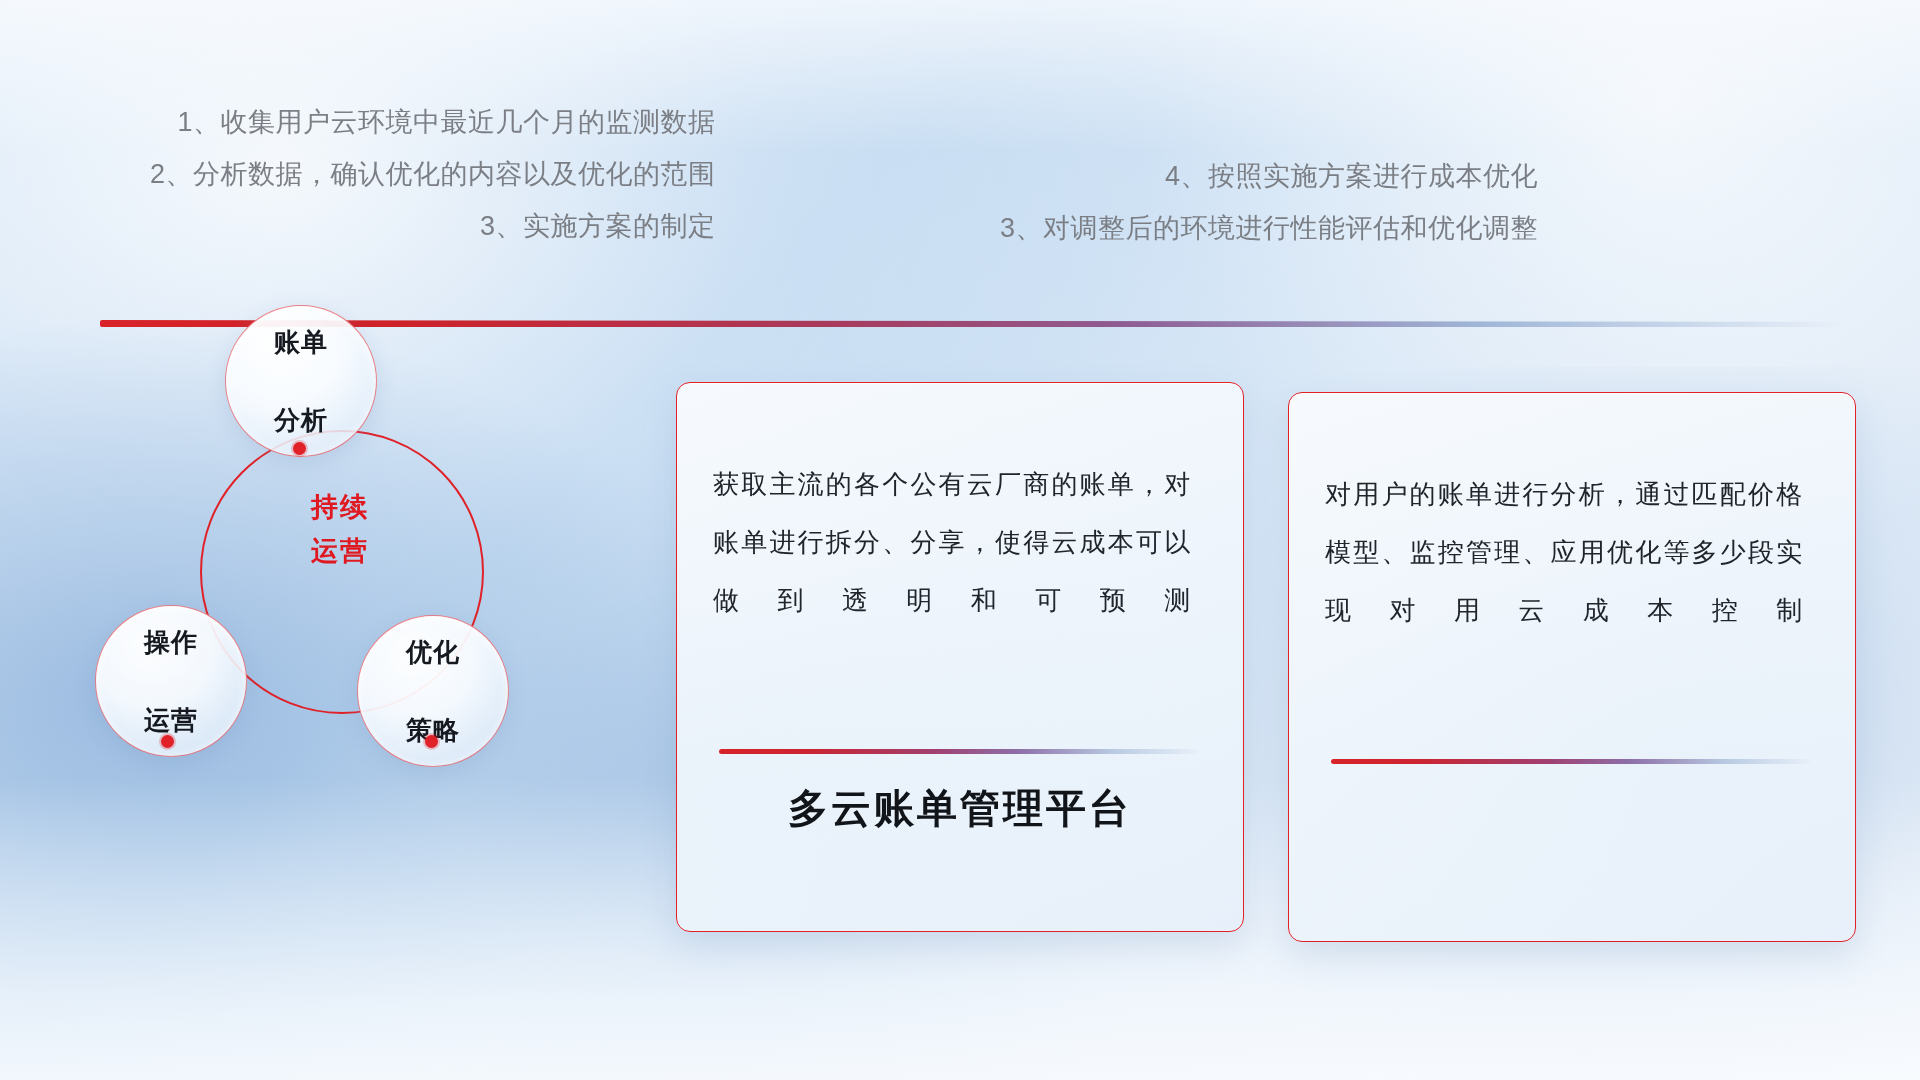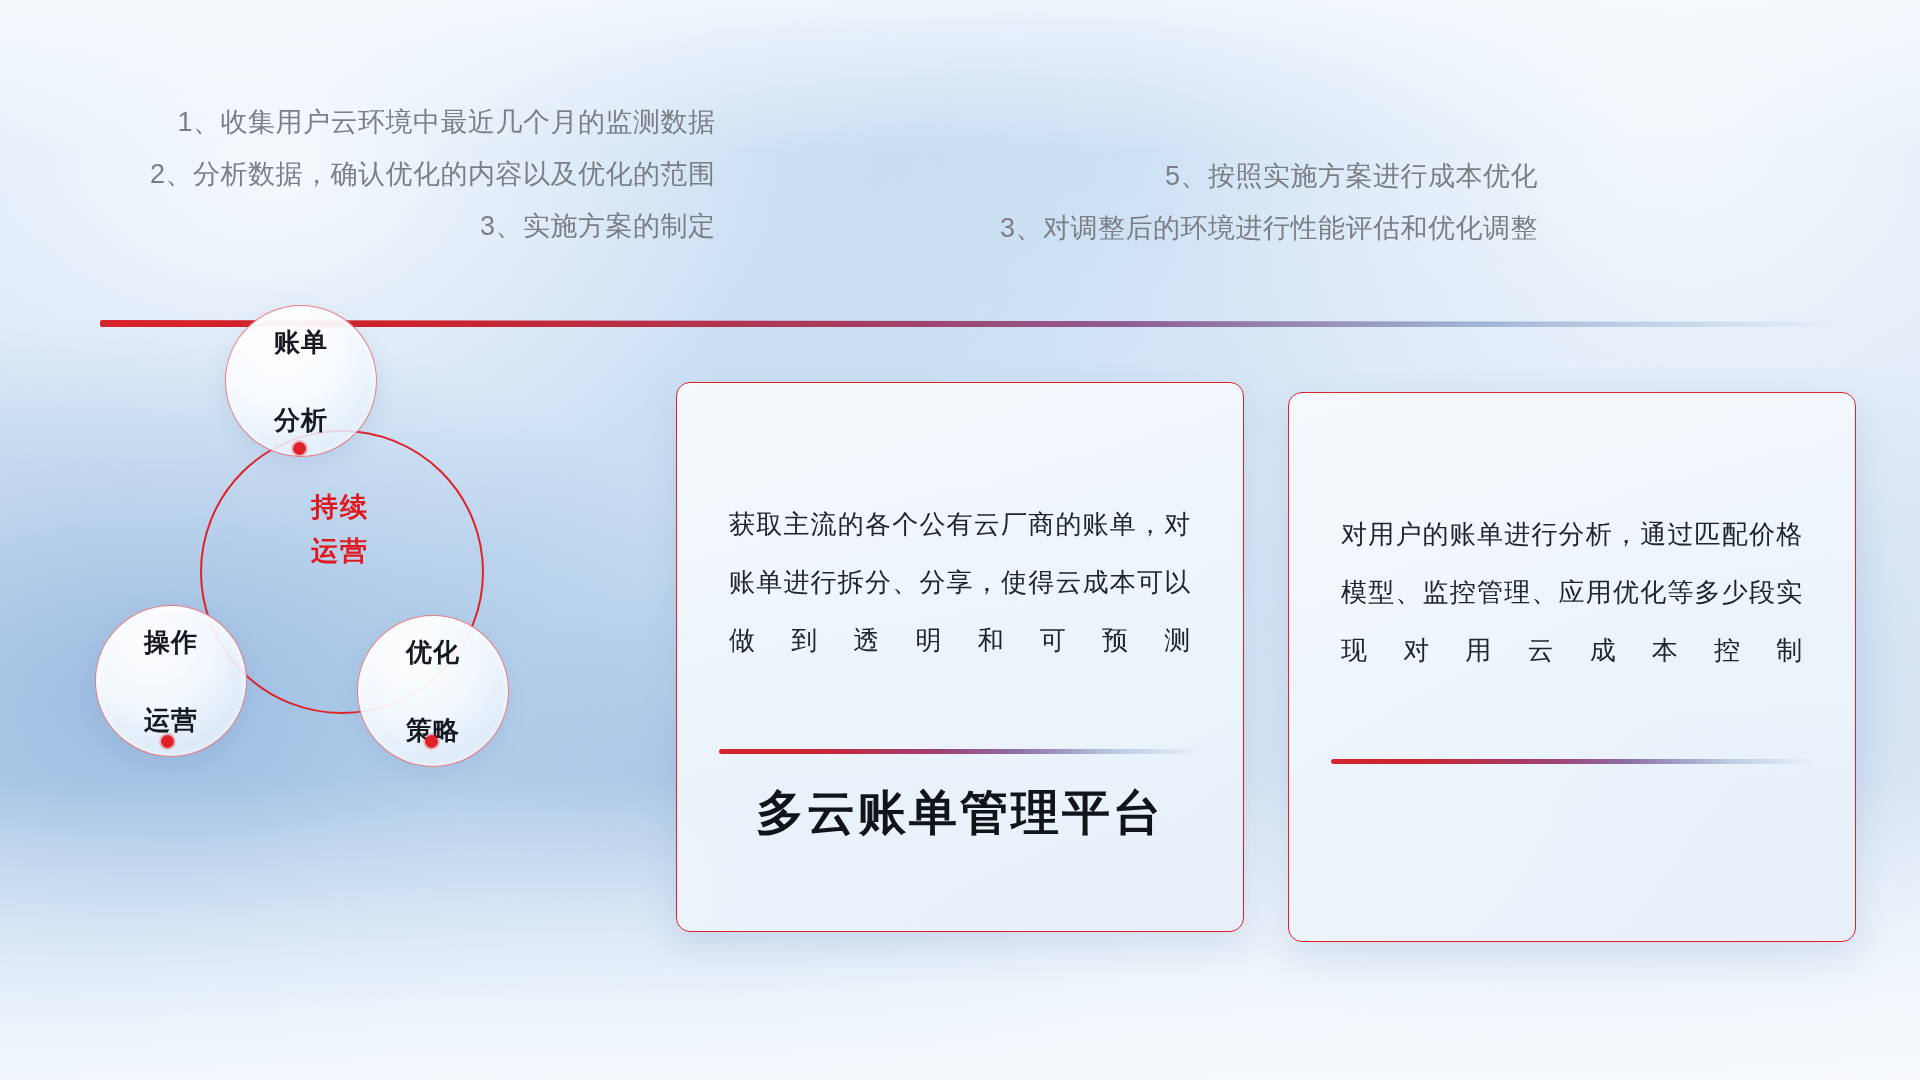--- a/index.html
+++ b/index.html
@@ -105,34 +105,33 @@
     position:absolute;z-index:6;
     border:1.8px solid #e02128;
     border-radius:14px;
     background:linear-gradient(160deg,rgba(248,251,254,.96) 0%,rgba(240,246,252,.93) 45%,rgba(231,240,250,.92) 100%);
     box-shadow:0 14px 34px rgba(110,145,190,.20), inset 0 1px 0 rgba(255,255,255,.85);
     overflow:hidden;
   }
   .card-1{left:676px;top:382px;width:566px;height:548px;}
   .card-2{left:1288px;top:392px;width:566px;height:548px;}
   .card-body{
-    padding:72px 52px 0 52px;
-    margin-top:40px;
+    padding:72px 52px 0 36px;
   }
   .card-body p{
     margin:0;color:#20242b;font-size:26px;line-height:58px;letter-spacing:.8px;
     text-align:justify;text-align-last:justify;
   }
   .card-rule{
     position:absolute;left:42px;right:42px;top:366px;height:5px;border-radius:3px;
     background:linear-gradient(90deg,#d8232a 0%,#cc2430 18%,#a04071 45%,#8d6fa8 62%,#b9cbe2 82%,rgba(226,236,247,0) 100%);
   }
   .card-title{
     position:absolute;left:0;right:0;top:398px;text-align:center;
-    color:#111418;font-weight:800;font-size:48px;letter-spacing:3px;
+    color:#111418;font-weight:800;font-size:40px;letter-spacing:3px;
   }
 </style>
 </head>
 <body>
 
 <div class="bg">
   <div class="bg-base"></div>
   <div class="bg-glow-a"></div>
   <div class="bg-glow-b"></div>
   <div class="bg-blue-left"></div>
@@ -142,21 +141,21 @@
   <div class="bg-white-bottom"></div>
 </div>
 
 <div class="bullets bullets-left">
   <div class="bullet-line">1、收集用户云环境中最近几个月的监测数据</div>
   <div class="bullet-line">2、分析数据，确认优化的内容以及优化的范围</div>
   <div class="bullet-line">3、实施方案的制定</div>
 </div>
 
 <div class="bullets bullets-right">
-  <div class="bullet-line">5、按照实施方案进行成本优化</div>
+  <div class="bullet-line">4、按照实施方案进行成本优化</div>
   <div class="bullet-line">3、对调整后的环境进行性能评估和优化调整</div>
 </div>
 
 <div class="divider"></div>
 
 <div class="venn">
   <div class="ring ring-main"></div>
 
   <div class="center-label">
     <div>持续</div>

